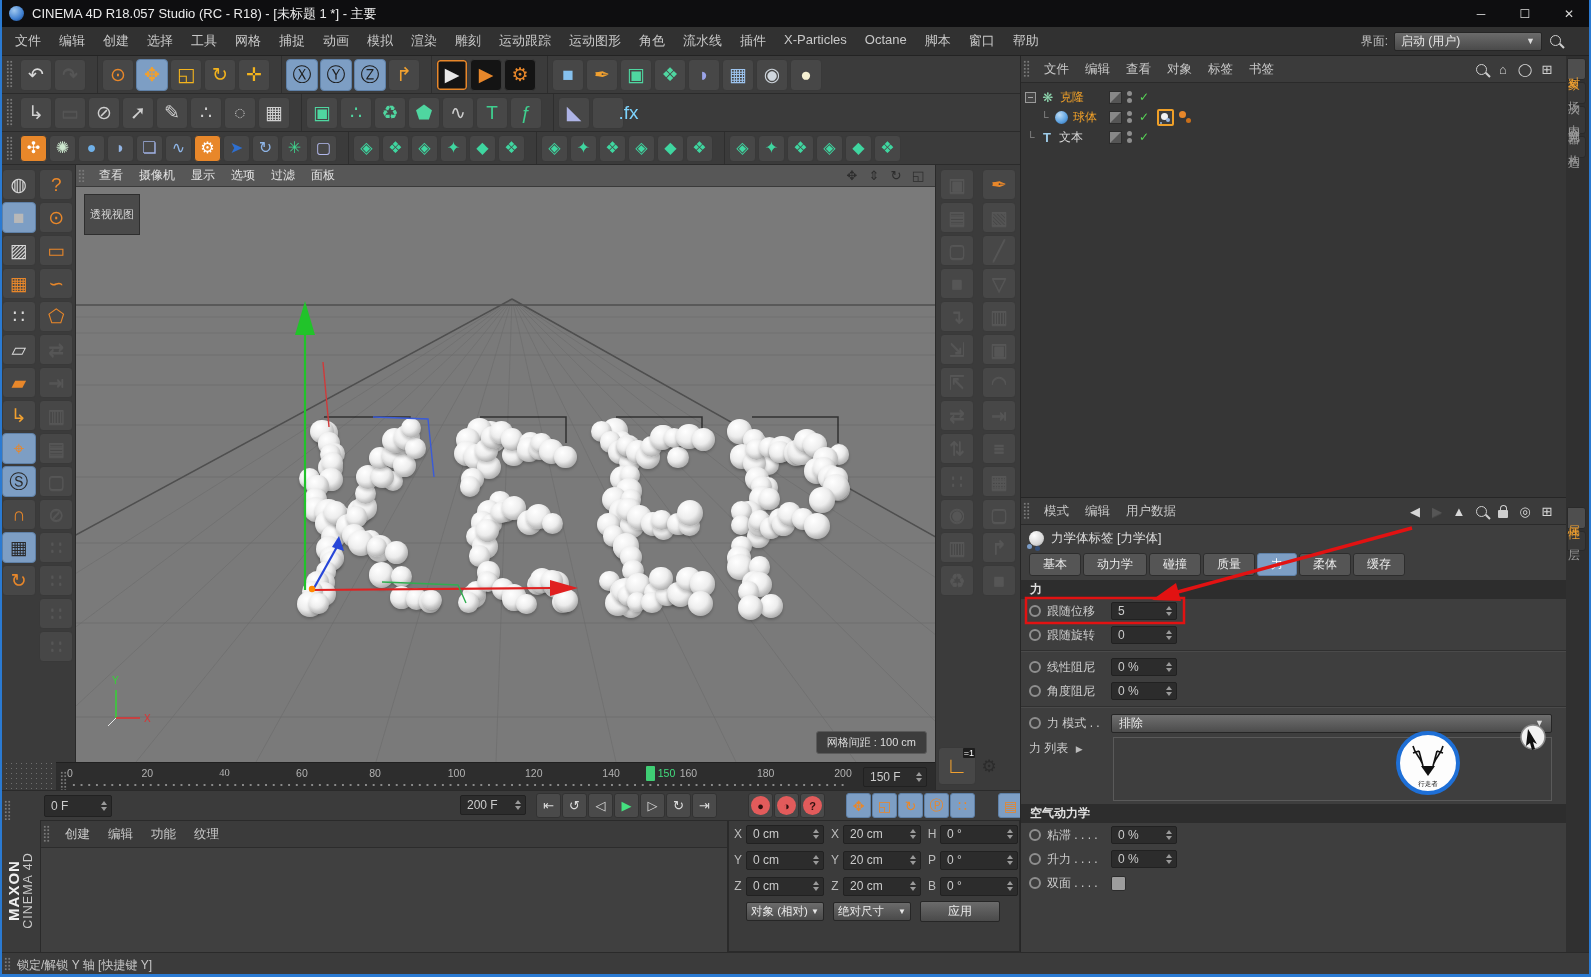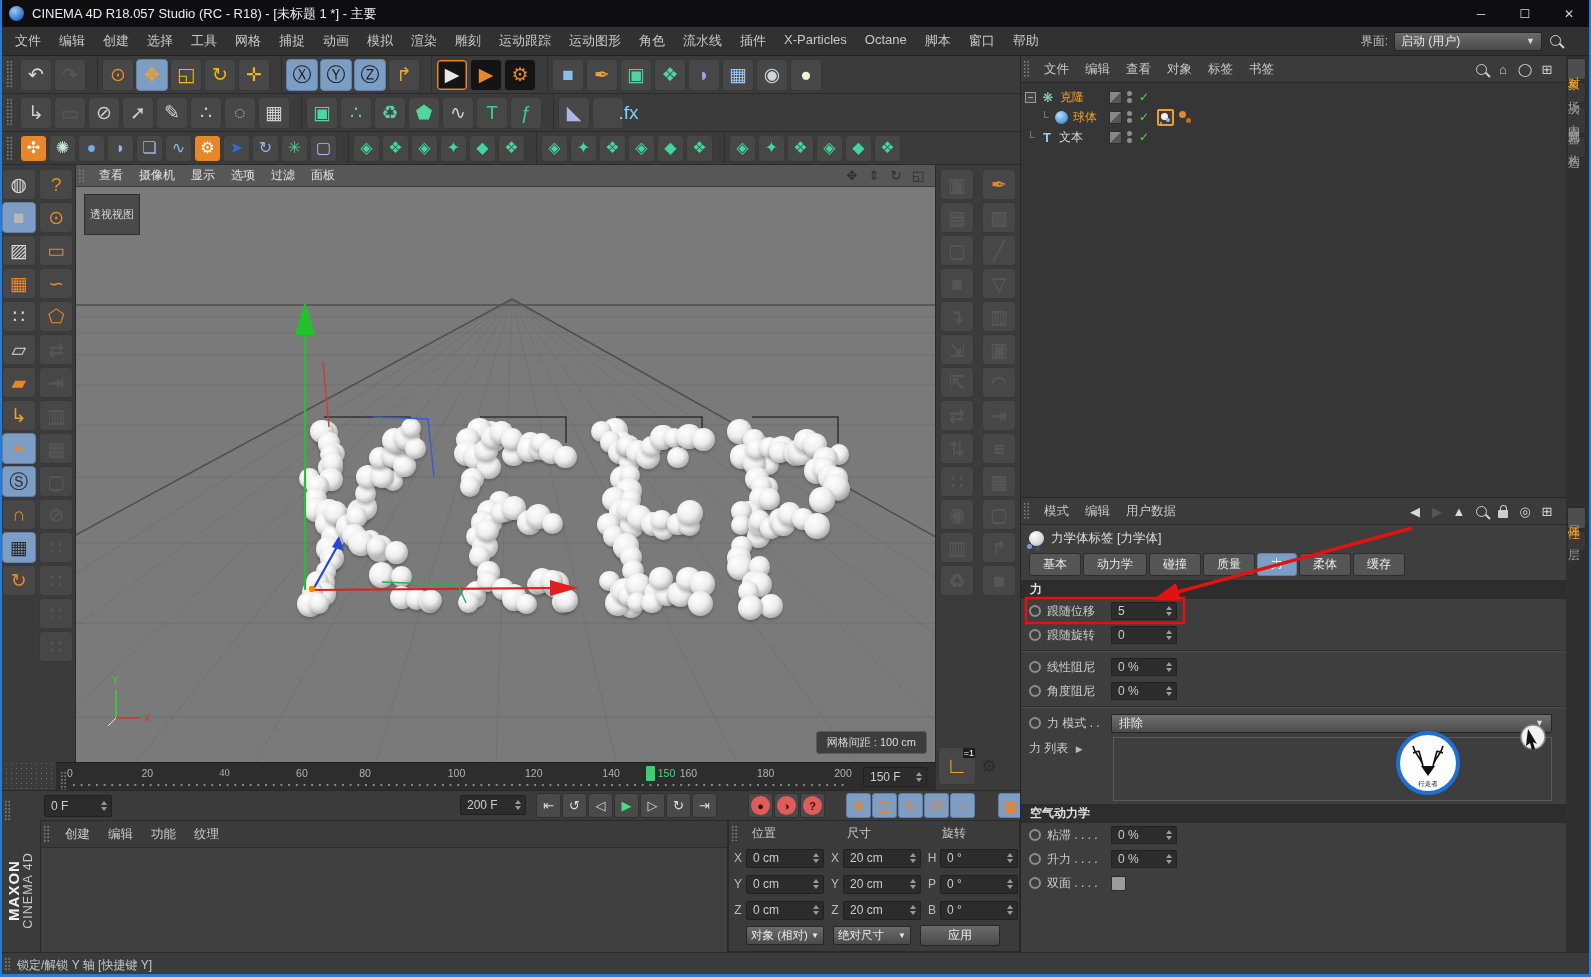--- a/index.html
+++ b/index.html
@@ -933,21 +933,21 @@
   <span id="gridinfo">网格间距 : 100 cm</span>
 </div>
 
 <div id="ruler">
   <span class="grip" style="position:absolute;left:2px;top:4px;height:20px"></span>
   <div id="ticks">
       <span class="tick" style="left: 14px;">0</span>
       <span class="tick" style="left: 91.3px;">20</span>
       <span class="tick" style="left: 168.6px; font-family: Liberation Serif, serif;">40</span>
       <span class="tick" style="left: 245.9px;">60</span>
-      <span class="tick" style="left: 309px;">80</span>
+      <span class="tick" style="left: 319px;">80</span>
       <span class="tick" style="left: 400.5px;">100</span>
       <span class="tick" style="left: 477.8px;">120</span>
       <span class="tick" style="left: 555.1px;">140</span>
       <span class="tick" style="left: 632.4px;">160</span>
       <span class="tick" style="left: 709.7px;">180</span>
       <span class="tick" style="left: 787px;">200</span>
     </div>
   <div id="tmarker" style="left: 589.75px;"></div>
   <span id="tmlabel" style="left: 601.75px;">150</span>
   <div id="rdots"></div>
@@ -1037,26 +1037,20 @@
     <span id="matmenuitems" style="display:flex">
         <span class="mitem">创建</span>
         <span class="mitem">编辑</span>
         <span class="mitem">功能</span>
         <span class="mitem">纹理</span>
       </span>
   </div>
   <div id="matbody"></div>
 </div>
 <div id="coords">
-  <div id="chead">
-    <span class="grip"></span>
-    <span style="width:78px;margin-left:8px" id="ch0">位置</span>
-    <span style="width:78px;margin-left:18px" id="ch1">尺寸</span>
-    <span style="width:78px;margin-left:18px" id="ch2">旋转</span>
-  </div>
   <div id="crows">
       <div class="crow">
         <span class="clab">X</span>
         <div class="fld cfld">
           <span>0 cm</span>
           <span class="spn"></span>
         </div>
         <span class="clab">X</span>
         <div class="fld cfld">
           <span>20 cm</span>

